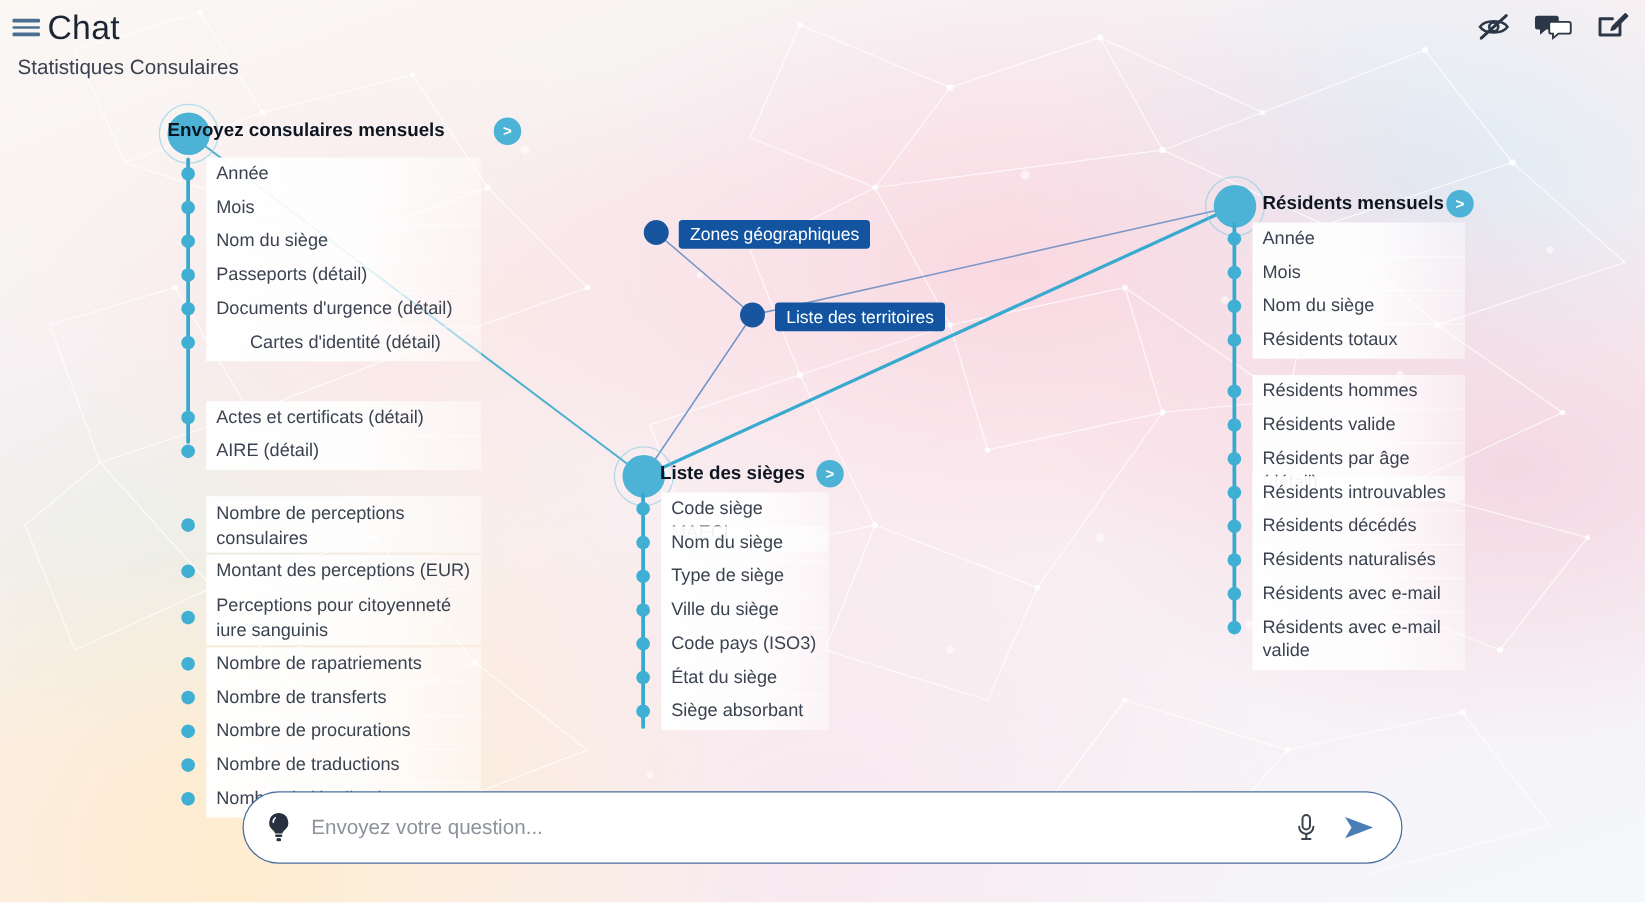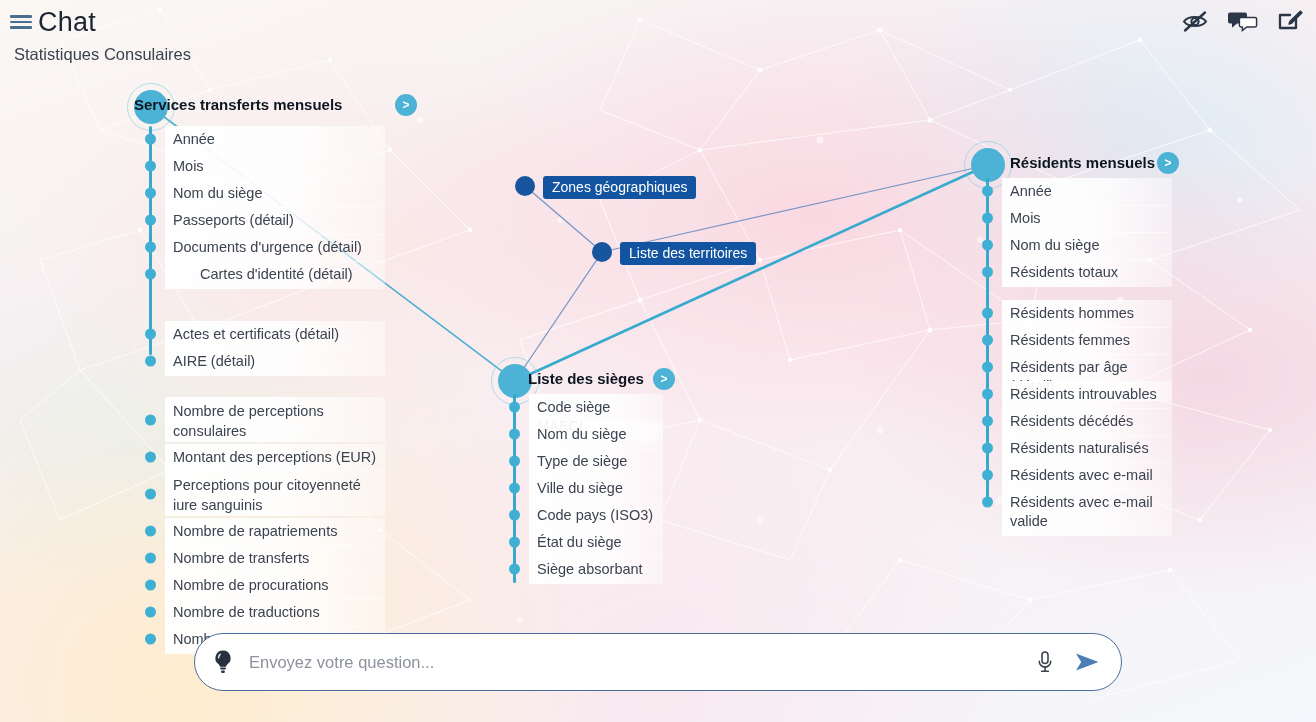--- a/index.html
+++ b/index.html
@@ -247,21 +247,21 @@
       <line x1="525" y1="186" x2="602" y2="252" stroke="#5b86bf" stroke-width="1.2" stroke-opacity="0.85"></line>
 
       <line x1="602" y1="252" x2="515" y2="381" stroke="#5b86bf" stroke-width="1.2" stroke-opacity="0.85"></line>
 
       <line x1="602" y1="252" x2="988" y2="165" stroke="#5b86bf" stroke-width="1.2" stroke-opacity="0.8"></line>
     </svg>
 
     <div class="entity" style="left:134px; top:90px;">
       <div class="entity-head">
         <div class="big-node"></div>
-        <div class="entity-title">Services transferts mensuels</div>
+        <div class="entity-title">Envoyez consulaires mensuels</div>
         <div class="expand-btn" style="left:261px;">&gt;</div>
       </div>
       <div class="fields" style="left:15px; top:36px; width:236px;">
         <div class="spine" style="height:229px;"></div>
 
         <div class="field-row" style="height:25px;">
           <span class="field-dot"></span>
           <span class="field-pill" style="display:block;">Année</span>
         </div>
         <div class="field-row" style="height:25px;">
@@ -401,21 +401,21 @@
         <div class="field-row" style="height:25px;">
           <span class="field-dot"></span>
           <span class="field-pill" style="display:block;">Résidents totaux</span>
         </div>
         <div class="field-row" style="height:25px;">
           <span class="field-dot"></span>
           <span class="field-pill" style="display:block;margin-top:16px;">Résidents hommes</span>
         </div>
         <div class="field-row" style="height:25px;">
           <span class="field-dot"></span>
-          <span class="field-pill" style="display:block;">Résidents femmes</span>
+          <span class="field-pill" style="display:block;">Résidents valide</span>
         </div>
         <div class="field-row" style="height:25px;">
           <span class="field-dot"></span>
           <span class="field-pill" style="display:block;">Résidents par âge (détail)</span>
         </div>
         <div class="field-row" style="height:25px;">
           <span class="field-dot"></span>
           <span class="field-pill" style="display:block;">Résidents introuvables</span>
         </div>
         <div class="field-row" style="height:25px;">

